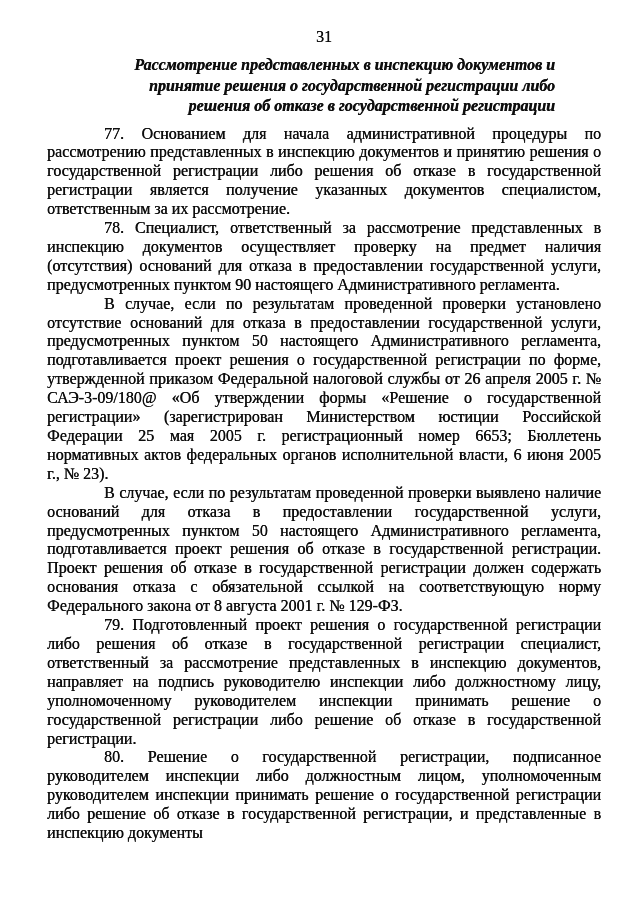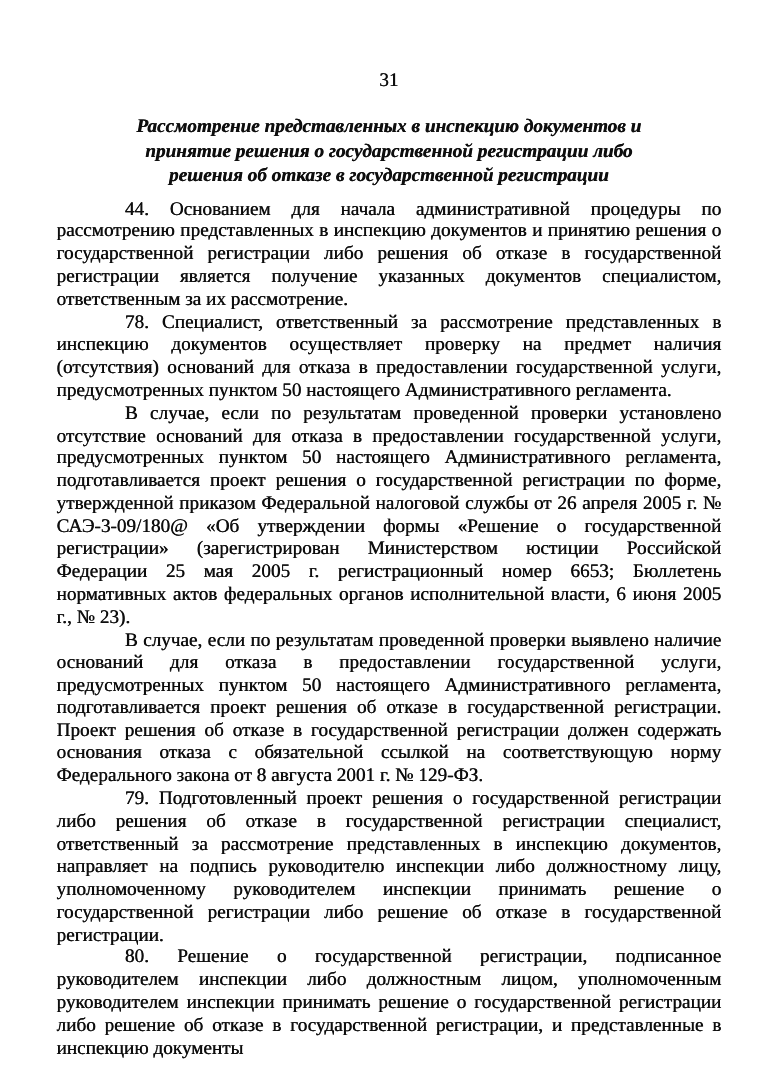--- a/index.html
+++ b/index.html
@@ -10,21 +10,21 @@
     width: 640px;
     height: 905px;
     background: #ffffff;
     overflow: hidden;
     font-family: "Liberation Serif", "DejaVu Serif", serif;
   }
   .page {
     box-sizing: border-box;
     width: 640px;
     height: 905px;
-    padding: 58px 39px 10px 47px;
+    padding: 27px 39px 10px 47px;
     color: #0e0e0e;
     
     text-shadow: 0.35px 0 0 currentColor;
   }
   .page-number {
     text-align: center;
     font-size: 16px;
     line-height: 19px;
     margin: 0 0 5px 0;
   }
@@ -37,43 +37,43 @@
   }
   .doc-body p.indent {
     text-indent: 57px;
   }
   .doc-body p.continuation {
     text-indent: 0;
   }
   .doc-body .section-heading {
     font-weight: bold;
     font-style: italic;
-    text-align: center;
+    text-align: right;
     text-indent: 0;
     max-width: 462px;
-    margin: 19px auto 8px auto;
+    margin: 9px auto 8px auto;
     line-height: 20.5px;
   }
 </style>
 </head>
 <body>
 
 <div class="page">
 
   <div class="page-number">31</div>
 
   <div class="doc-body">
 
 
 
     <p class="section-heading">Рассмотрение представленных в инспекцию документов и принятие решения о государственной регистрации либо решения об отказе в государственной регистрации</p>
 
-    <p class="indent">44. Основанием для начала административной процедуры по рассмотрению представленных в инспекцию документов и принятию решения о государственной регистрации либо решения об отказе в государственной регистрации является получение указанных документов специалистом, ответственным за их рассмотрение.</p>
+    <p class="indent">77. Основанием для начала административной процедуры по рассмотрению представленных в инспекцию документов и принятию решения о государственной регистрации либо решения об отказе в государственной регистрации является получение указанных документов специалистом, ответственным за их рассмотрение.</p>
 
-    <p class="indent">78. Специалист, ответственный за рассмотрение представленных в инспекцию документов осуществляет проверку на предмет наличия (отсутствия) оснований для отказа в предоставлении государственной услуги, предусмотренных пунктом 50 настоящего Административного регламента.</p>
+    <p class="indent">78. Специалист, ответственный за рассмотрение представленных в инспекцию документов осуществляет проверку на предмет наличия (отсутствия) оснований для отказа в предоставлении государственной услуги, предусмотренных пунктом 90 настоящего Административного регламента.</p>
 
     <p class="indent">В случае, если по результатам проведенной проверки установлено отсутствие оснований для отказа в предоставлении государственной услуги, предусмотренных пунктом 50 настоящего Административного регламента, подготавливается проект решения о государственной регистрации по форме, утвержденной приказом Федеральной налоговой службы от 26 апреля 2005 г. № САЭ-3-09/180@ «Об утверждении формы «Решение о государственной регистрации» (зарегистрирован Министерством юстиции Российской Федерации 25 мая 2005 г. регистрационный номер 6653; Бюллетень нормативных актов федеральных органов исполнительной власти, 6 июня 2005 г., № 23).</p>
 
     <p class="indent">В случае, если по результатам проведенной проверки выявлено наличие оснований для отказа в предоставлении государственной услуги, предусмотренных пунктом 50 настоящего Административного регламента, подготавливается проект решения об отказе в государственной регистрации. Проект решения об отказе в государственной регистрации должен содержать основания отказа с обязательной ссылкой на соответствующую норму Федерального закона от 8 августа 2001 г. № 129-ФЗ.</p>
 
     <p class="indent">79. Подготовленный проект решения о государственной регистрации либо решения об отказе в государственной регистрации специалист, ответственный за рассмотрение представленных в инспекцию документов, направляет на подпись руководителю инспекции либо должностному лицу, уполномоченному руководителем инспекции принимать решение о государственной регистрации либо решение об отказе в государственной регистрации.</p>
 
     <p class="indent">80. Решение о государственной регистрации, подписанное руководителем инспекции либо должностным лицом, уполномоченным руководителем инспекции принимать решение о государственной регистрации либо решение об отказе в государственной регистрации, и представленные в инспекцию документы</p>
 
   </div>

